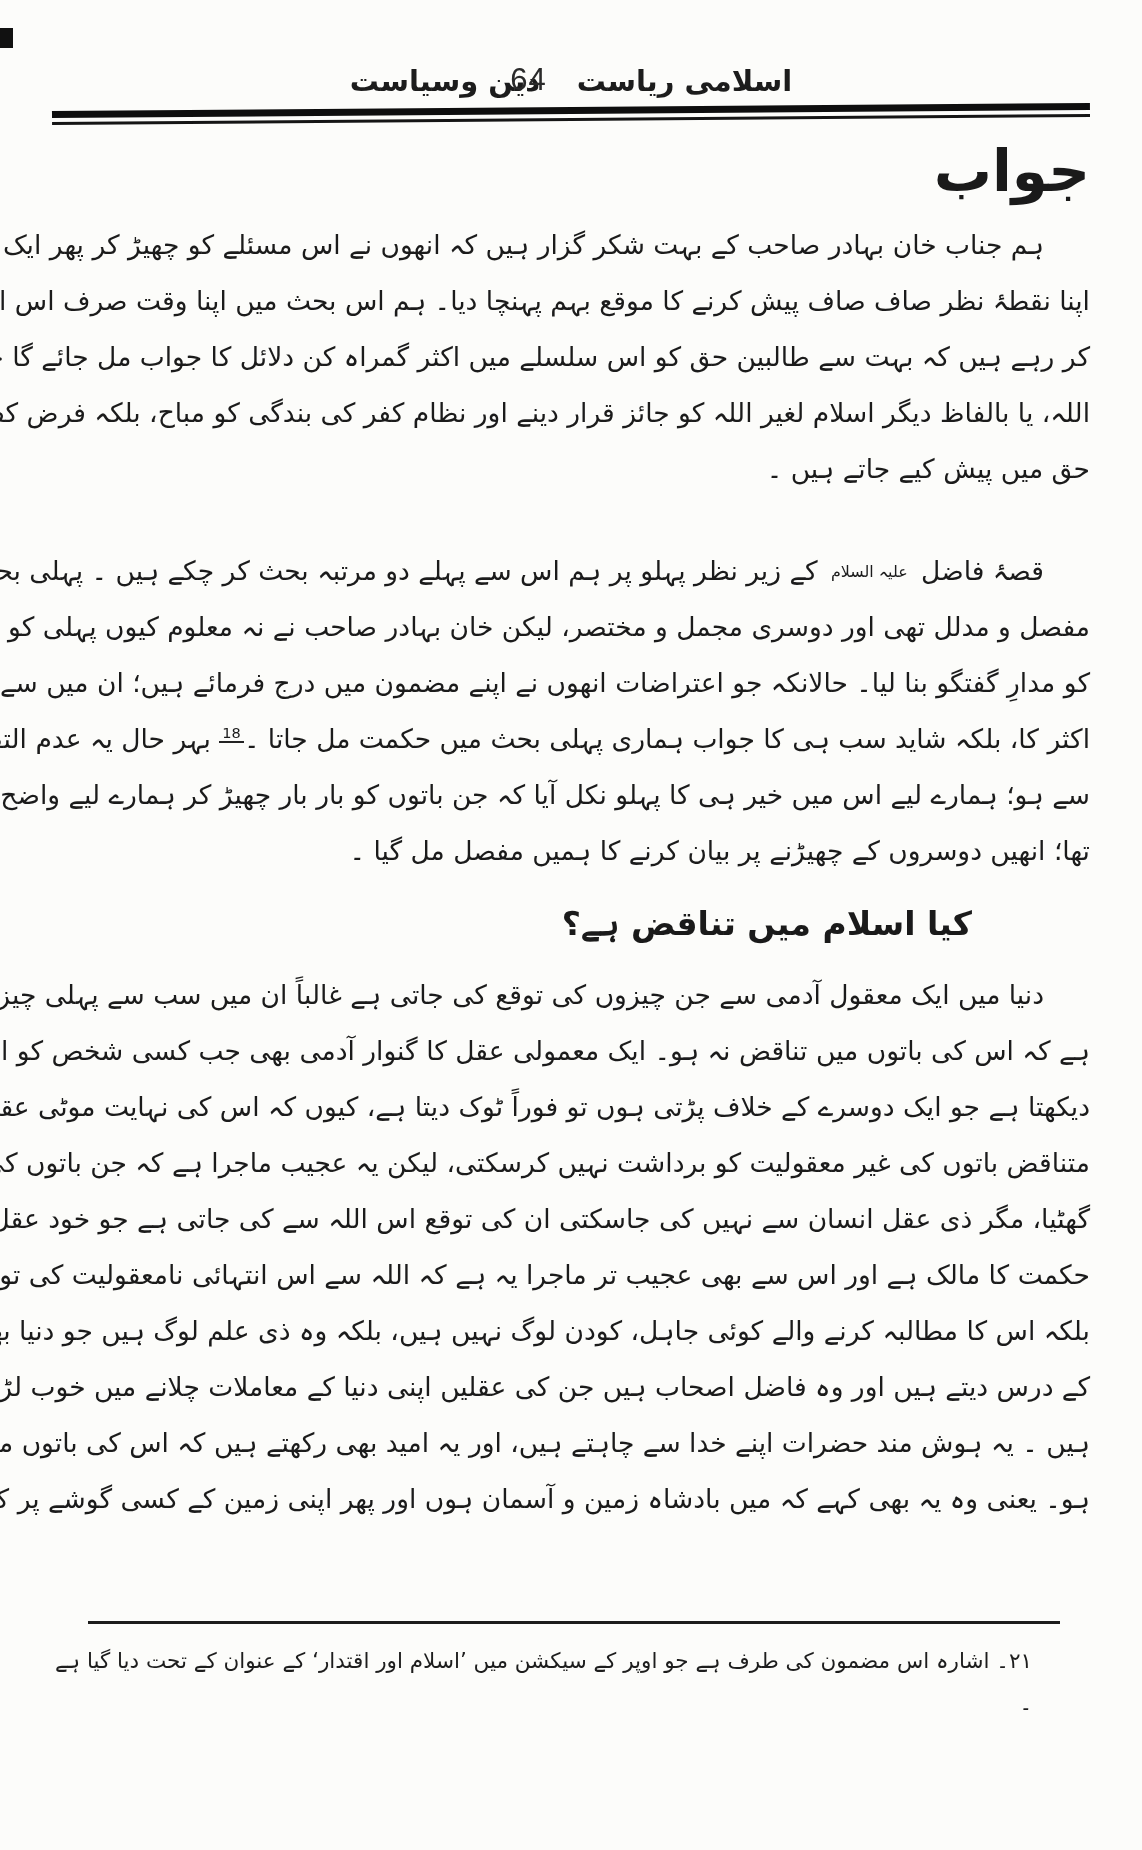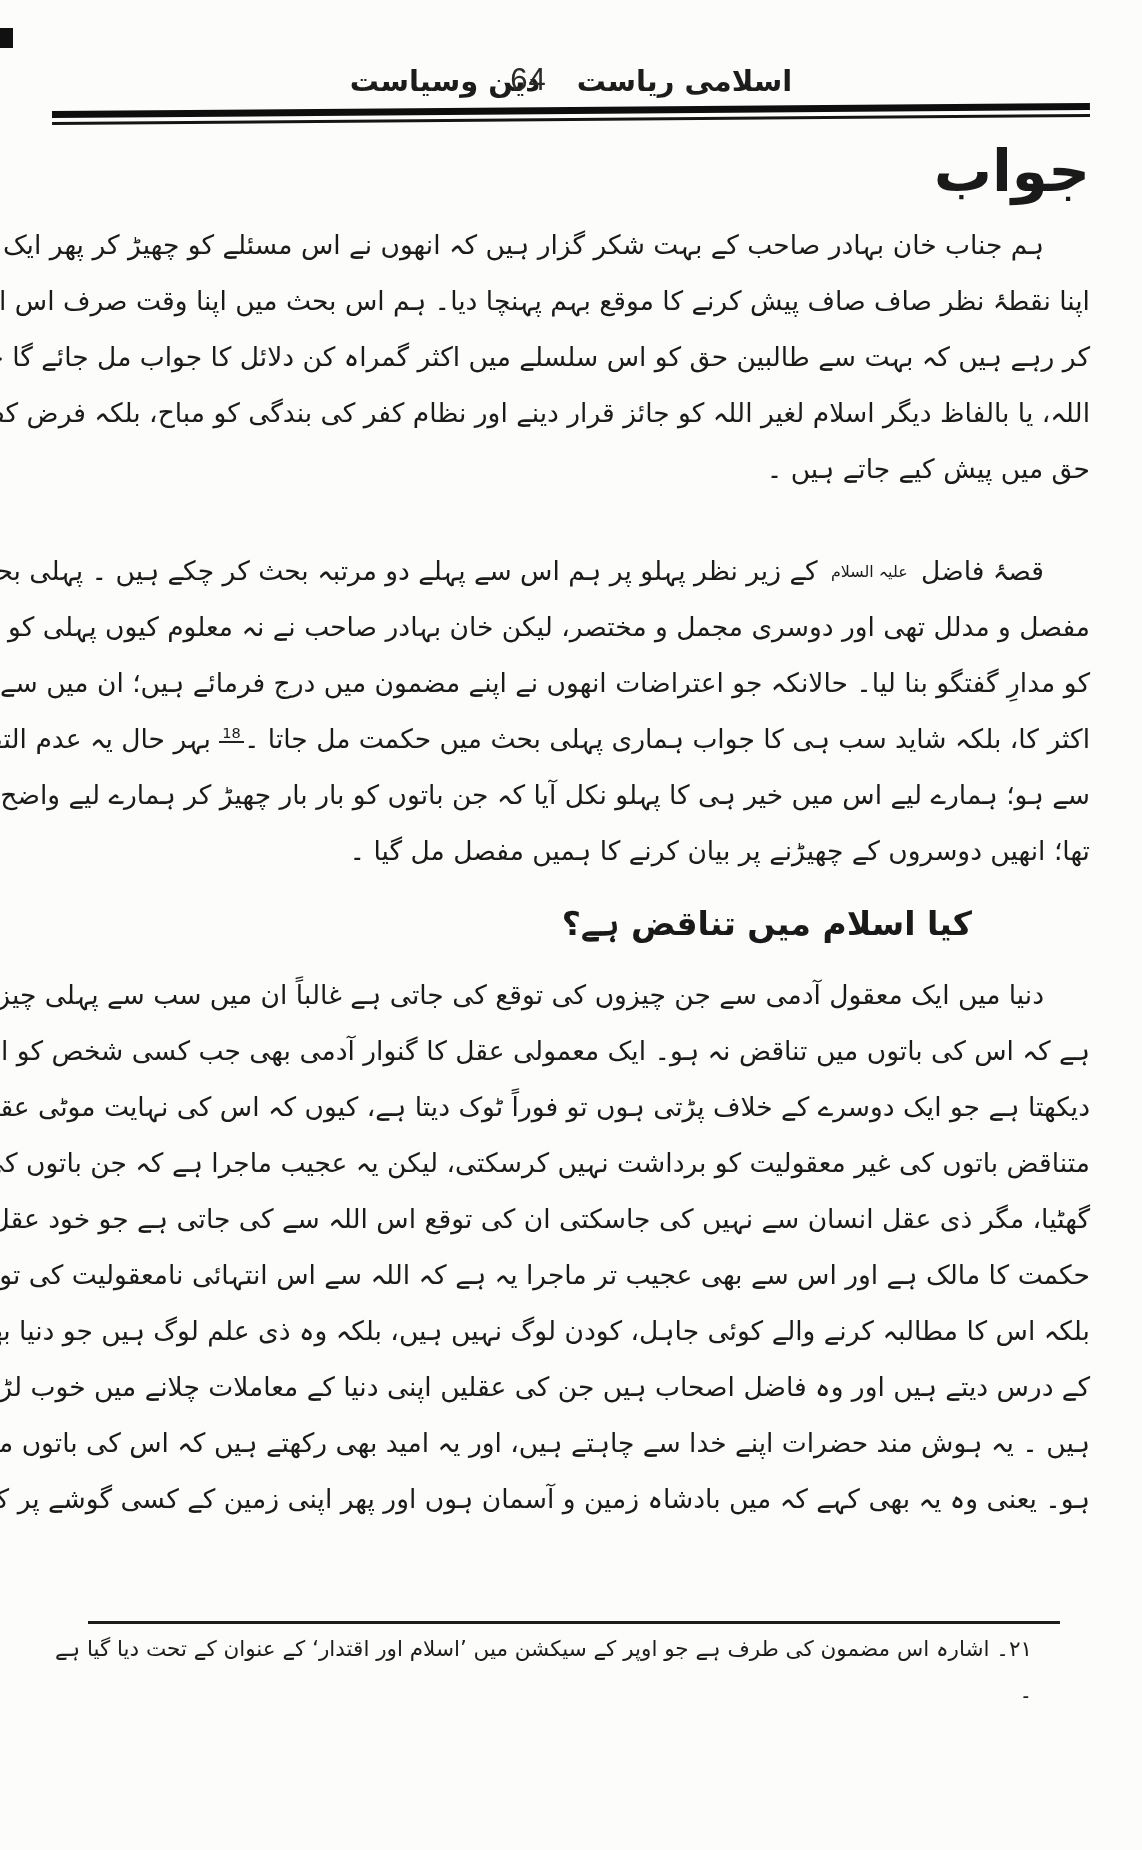--- a/index.html
+++ b/index.html
@@ -85,21 +85,21 @@
     font-weight: bold;
   }
   
   .footnote-sep {
     margin-top: 94px;
     margin-left: 36px;
     width: 972px; height: 3px;
     background: #1c1c1c;
   }
   .footnote {
-    margin-top: 4px;
+    margin-top: 16px;
     direction: rtl;
     text-align: right;
     padding-right: 58px;
     font-size: 21.5px; line-height: 42px;
     color: #1d1d1d;
   }
 </style>
 </head>
 <body>
 

